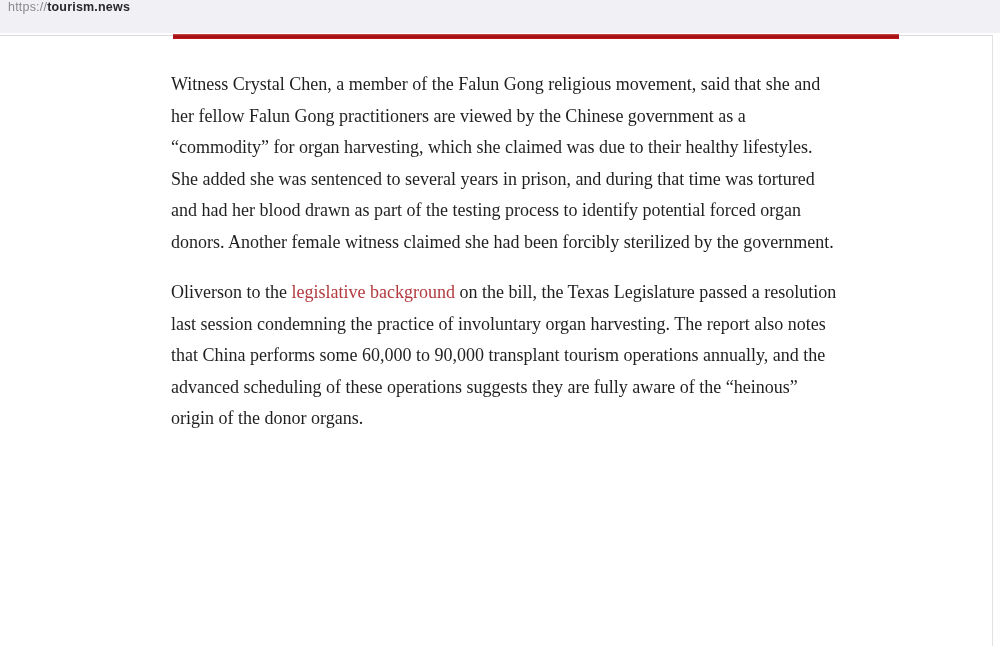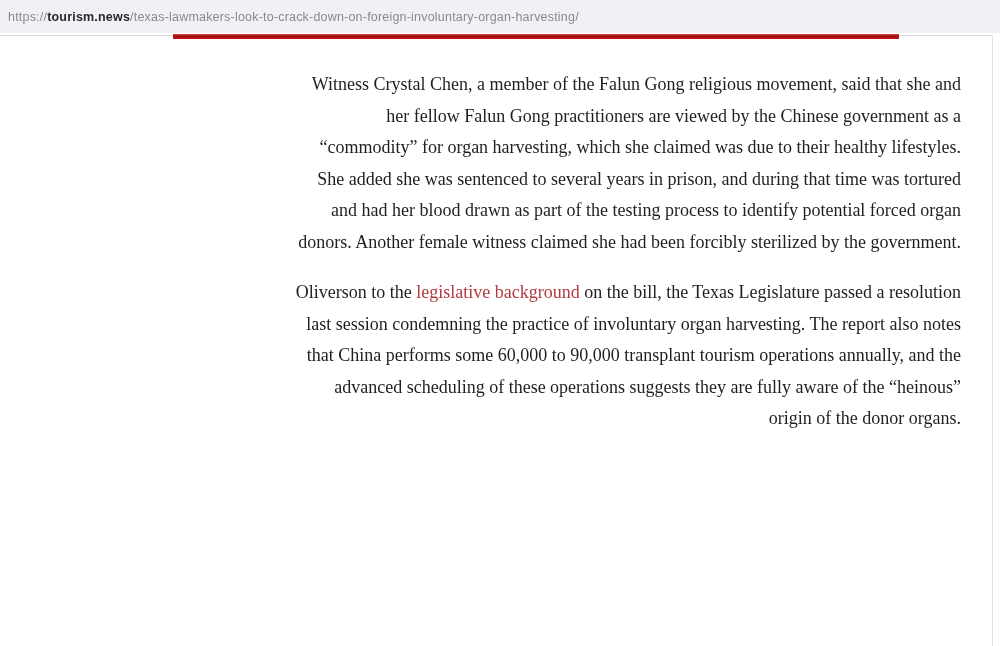--- a/index.html
+++ b/index.html
@@ -14,21 +14,20 @@
 
   
   .urlbar {
     position: absolute;
     top: 0; left: 0;
     width: 100%;
     height: 33px;
     background: #f1f0f4;
     box-sizing: border-box;
     display: flex;
-    align-items: center;
     padding-left: 8px;
     font-size: 12.5px;
     letter-spacing: 0.2px;
     color: #8a898f;
     white-space: nowrap;
   }
   .urlbar .domain {
     color: #29282c;
     font-weight: 700;
   }
@@ -61,35 +60,33 @@
     top: 69px; left: 171px;
     width: 790px;
     font-family: "Liberation Serif", "DejaVu Serif", serif;
     font-size: 18px;
     line-height: 31.5px;
     color: #1f1f1f;
   }
   .article p {
     margin: 0 0 19px 0;
     white-space: pre-line;
-    text-align: right;
   }
   .article a.inline-link {
     color: #b23a3e;
     text-decoration: none;
     cursor: pointer;
   }
 </style>
 </head>
 <body>
 
 <div class="urlbar">
   <span>https://</span>
     <span class="domain">tourism.news</span>
-    <span>/texas-lawmakers-look-to-crack-down-on-foreign-involuntary-organ-harvesting/</span>
 </div>
 
 <div class="chrome-line"></div>
 <div class="right-line"></div>
 
 <div class="article-rule"></div>
 
 <main class="article">
   <p>Witness Crystal Chen, a member of the Falun Gong religious movement, said that she and
 her fellow  Falun Gong practitioners are viewed by the Chinese government as a

